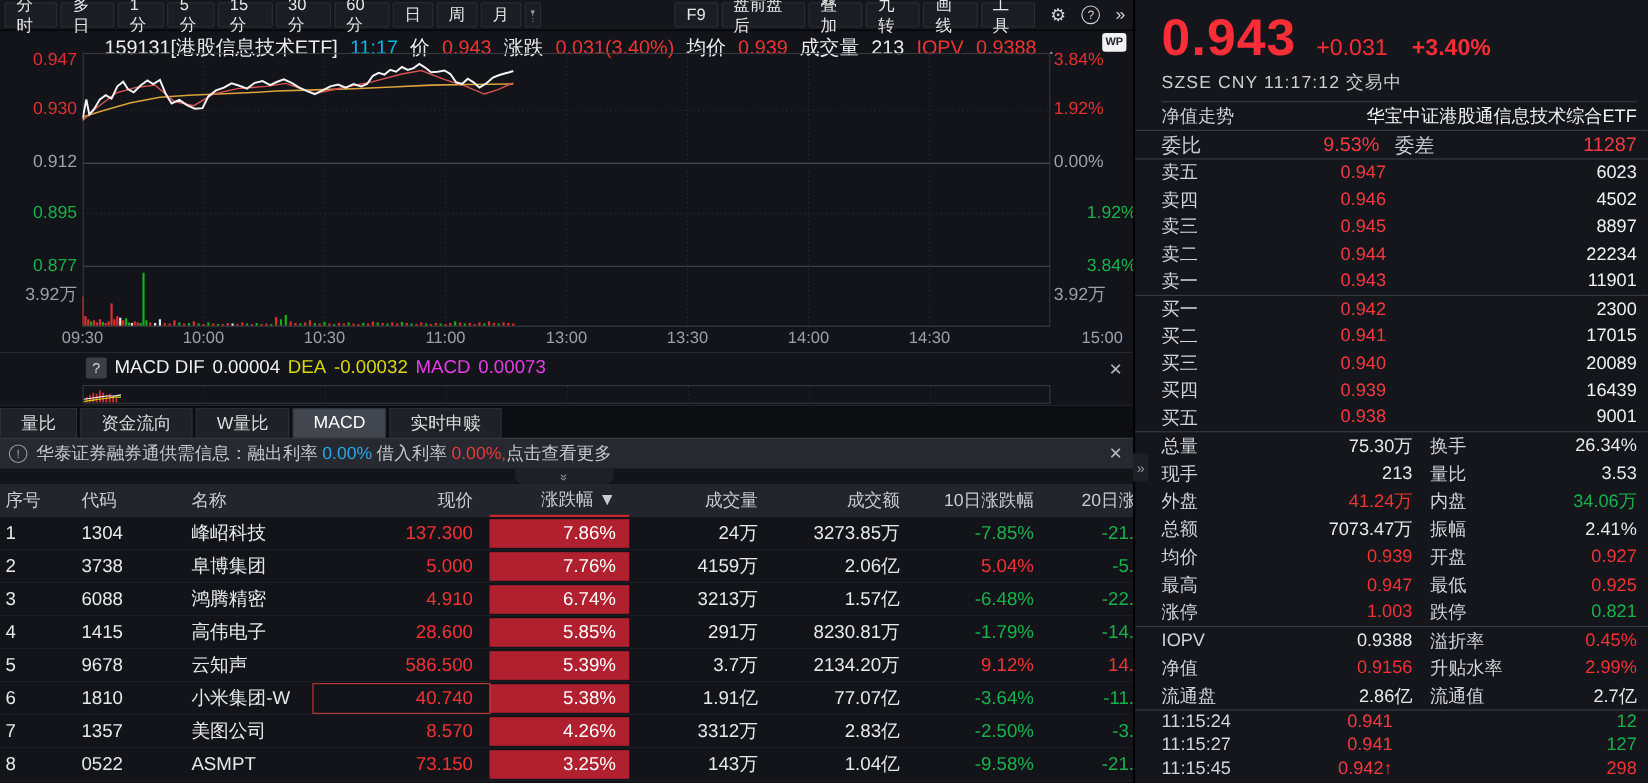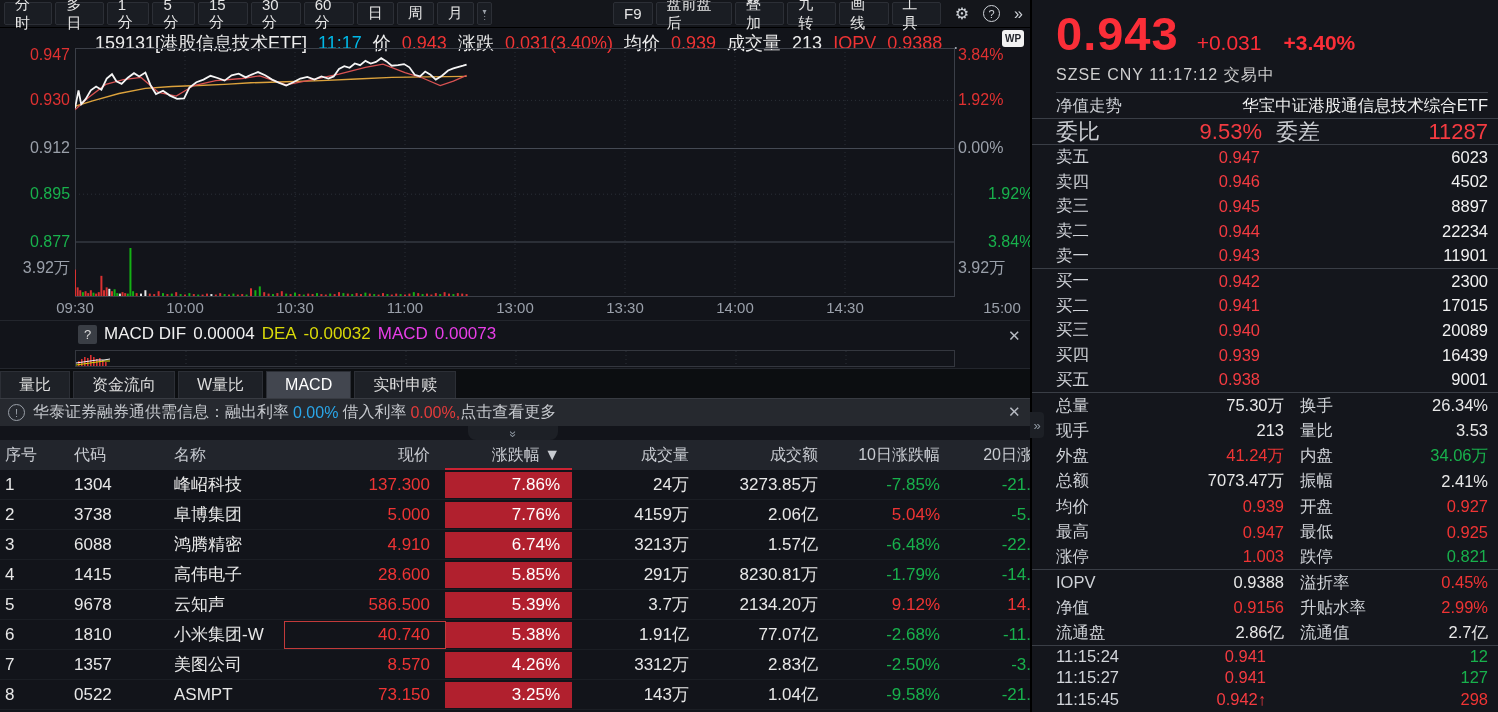--- a/index.html
+++ b/index.html
@@ -101,21 +101,21 @@
   .rp-price-line { display:flex; align-items:baseline; }
   .rp-big { font-size:47px; font-weight:bold; color:#fb2e38; letter-spacing:1px; }
   .rp-chg { font-size:21px; font-weight:normal; color:#fb2e38; margin-left:18px; }
   .rp-pct { font-size:21px; font-weight:bold; color:#fb2e38; margin-left:22px; }
   .rp-szse { font-size:16px; color:#cfcfcf; padding:4px 0 6px 0; letter-spacing:1px; }
   .rp-sep { border-bottom:1px solid #3a3e46; }
   .rp-nav { flex:none; height:26px; display:flex; align-items:center; justify-content:space-between;
     padding:0 10px 0 24px; font-size:16.5px; border-bottom:1px solid #3a3e46; }
   .rp-nav .lbl { color:#c9ccd1; } .rp-nav .val { color:#f2f2f2; }
   .rp-weibi { flex:none; height:26px; display:flex; align-items:center;
-    padding:0 10px 0 24px; font-size:22px; border-bottom:1px solid #3a3e46; }
+    padding:0 10px 0 24px; font-size:18px; border-bottom:1px solid #3a3e46; }
   .rp-weibi .lbl { color:#c9ccd1; }
   .rp-weibi .v1 { width:162px; text-align:right; color:#f43b41; }
   .rp-weibi .lbl2 { margin-left:14px; }
   .rp-weibi .v2 { flex:1; text-align:right; color:#f43b41; }
   .ob-row { flex:none; height:24.6px; display:flex; align-items:center; padding:0 10px 0 24px;
     font-size:16.5px; cursor:pointer; }
   .ob-row .lbl { width:48px; color:#d2d5da; }
   .ob-row .price { width:156px; text-align:right; color:#f43b41; }
   .ob-row .qty { flex:1; text-align:right; color:#f2f2f2; }
   .ob-div { border-bottom:1px solid #3a3e46; }
@@ -457,21 +457,21 @@
     <span class="c-d20 v-r">14.60%</span>
   </div>
         <div class="trow">
     <span class="c-num">6</span>
     <span class="c-code">1810</span>
     <span class="c-name">小米集团-W</span>
     <span class="c-price boxed-price">40.740</span>
     <span class="c-chg">5.38%</span>
     <span class="c-vol">1.91亿</span>
     <span class="c-amt">77.07亿</span>
-    <span class="c-d10 v-g">-2.68%</span>
+    <span class="c-d10 v-g">-3.64%</span>
     <span class="c-d20 v-g">-11.05%</span>
   </div>
         <div class="trow">
     <span class="c-num">7</span>
     <span class="c-code">1357</span>
     <span class="c-name">美图公司</span>
     <span class="c-price">8.570</span>
     <span class="c-chg">4.26%</span>
     <span class="c-vol">3312万</span>
     <span class="c-amt">2.83亿</span>

